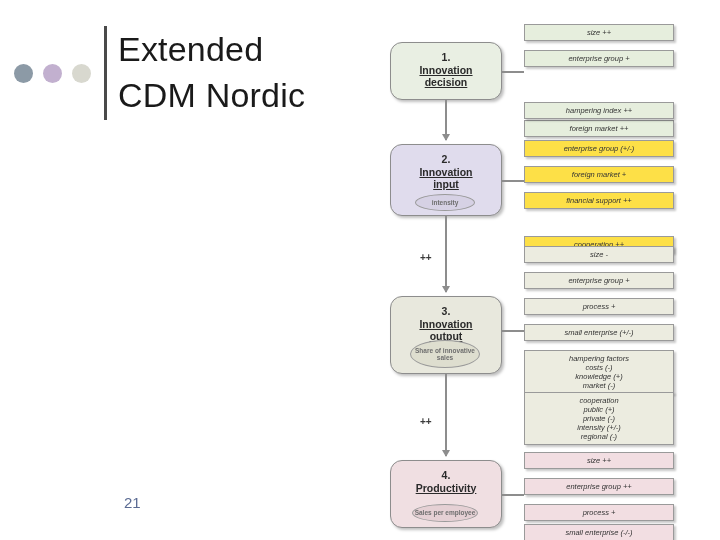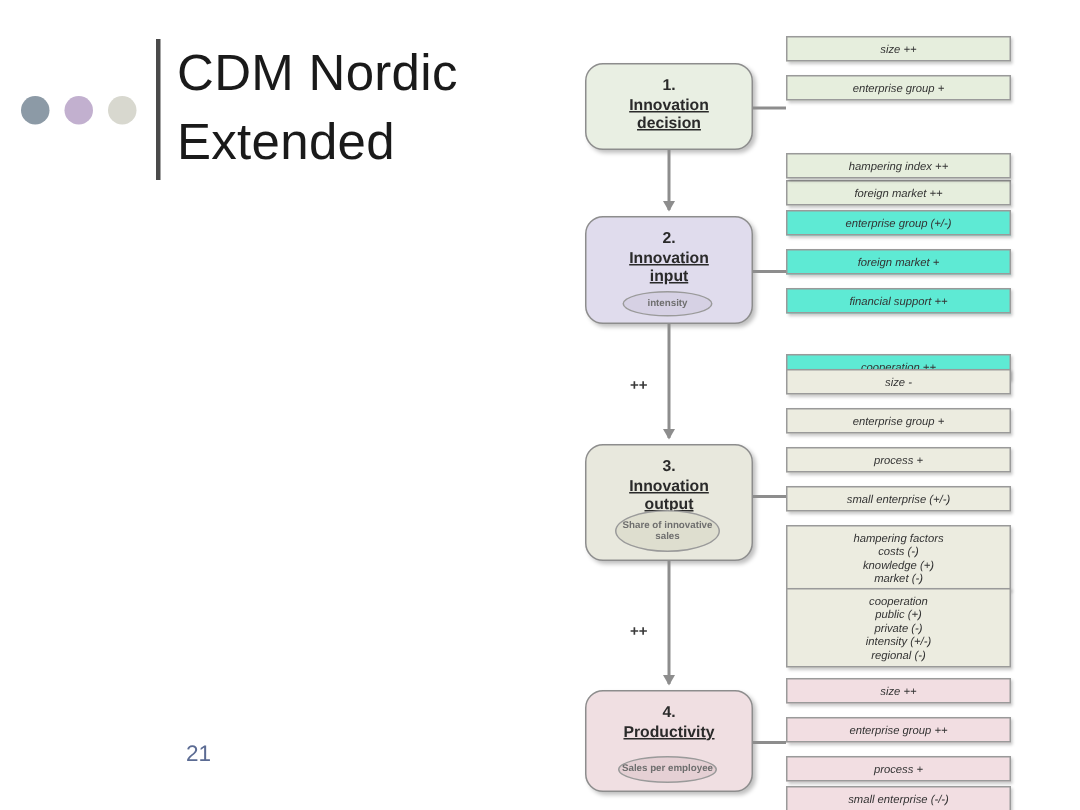--- a/index.html
+++ b/index.html
@@ -167,41 +167,41 @@
     border: 1px solid #9a9a9a;
     font-style: italic;
     font-size: 7.5px;
     line-height: 9px;
     color: #333;
     text-align: center;
     padding: 3px 2px;
     box-shadow: 1.5px 1.5px 2px rgba(0,0,0,0.22);
   }
   .g1 .det { background: #e6eedd; }
-  .g2 .det { background: #5eead4; }
+  .g2 .det { background: #fde047; }
   .g3 .det { background: #ecece0; font-style: italic; }
   .g4 .det { background: #f2dee2; }
   .det.multi { line-height: 9px; }
 </style>
 </head>
 <body>
 
 <div class="slide">
 
   <div class="title-bullets">
     <span class="bullet b1"></span>
     <span class="bullet b2"></span>
     <span class="bullet b3"></span>
   </div>
 
   <div class="title-rule"></div>
 
   <div class="title-text">
+    <div>Extended</div>
     <div>CDM Nordic</div>
-    <div>Extended</div>
   </div>
 
   <div class="page-number">21</div>
 
   <div class="figure">
 
     <div class="proc proc-1">
       <span class="num">1.</span>
       <span class="nm">Innovation</span>
       <span class="nm">decision</span>

